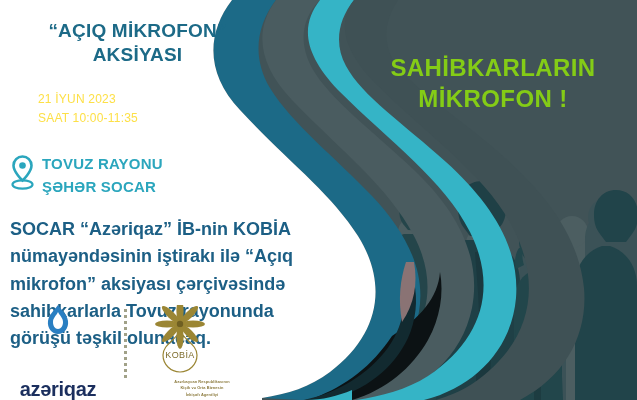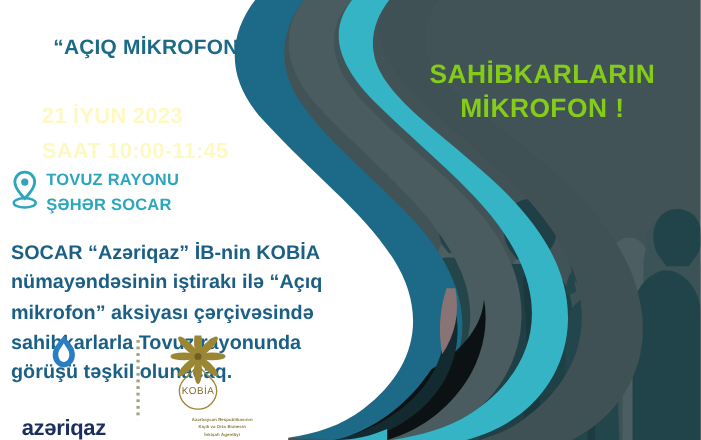--- a/index.html
+++ b/index.html
@@ -13,31 +13,31 @@
   }
 
   
   .bg-slate{position:absolute;inset:0;background:#415357;}
   .svg-layer{position:absolute;inset:0;width:637px;height:400px;}
 
   
   .content{position:absolute;left:0;top:0;width:335px;height:400px;z-index:40;}
 
   .title{
-    position:absolute;left:0;top:32px;width:275px;
+    position:absolute;left:0;top:19px;width:275px;
     text-align:center;
     color:#1c6a87;
     font-size:19px;font-weight:bold;line-height:1.28;
     letter-spacing:.2px;
   }
 
   .datetime{
     position:absolute;left:38px;top:90px;
-    color:#fef9c3;
-    font-size:20px;font-weight:bold;line-height:1.62;
+    color:#fde047;
+    font-size:12px;font-weight:normal;line-height:1.62;
     letter-spacing:.2px;
   }
 
   .location-row{
     position:absolute;left:10px;top:152px;
     display:flex;align-items:flex-start;gap:7px;justify-content:space-between;
   }
   .pin-icon{width:25px;height:38px;flex:0 0 auto;margin-top:2px;}
   .location-text{
     color:#2ba6bd;font-size:15px;font-weight:bold;line-height:1.52;
@@ -194,25 +194,26 @@
 
     <path d="M0 0 L232 0 C 206 34 206 74 240 110 C 286 160 330 192 358 236
              C 388 284 380 334 330 372 C 310 387 288 394 262 398
              L 262 400 L 0 400 Z" fill="#ffffff"></path>
   </svg>
 
   <div class="content">
 
     <div class="title">
       <div>“AÇIQ MİKROFON”</div>
+      <div>AKSİYASI</div>
     </div>
 
     <div class="datetime">
       <div>21 İYUN 2023</div>
-      <div>SAAT 10:00-11:45</div>
+      <div>SAAT 10:00-11:35</div>
     </div>
 
     <div class="location-row">
       <svg class="pin-icon" viewBox="0 0 25 38">
         <path d="M12.5 2.5c-5 0-9 4-9 9 0 6.5 9 15 9 15s9-8.5 9-15c0-5-4-9-9-9z" fill="none" stroke="#2ba6bd" stroke-width="2.6"></path>
         <circle cx="12.5" cy="11.5" r="3.3" fill="#2ba6bd"></circle>
         <ellipse cx="12.5" cy="30.5" rx="10" ry="4.2" fill="none" stroke="#2ba6bd" stroke-width="2.2"></ellipse>
       </svg>
       <div class="location-text">
         <div>TOVUZ RAYONU</div>

